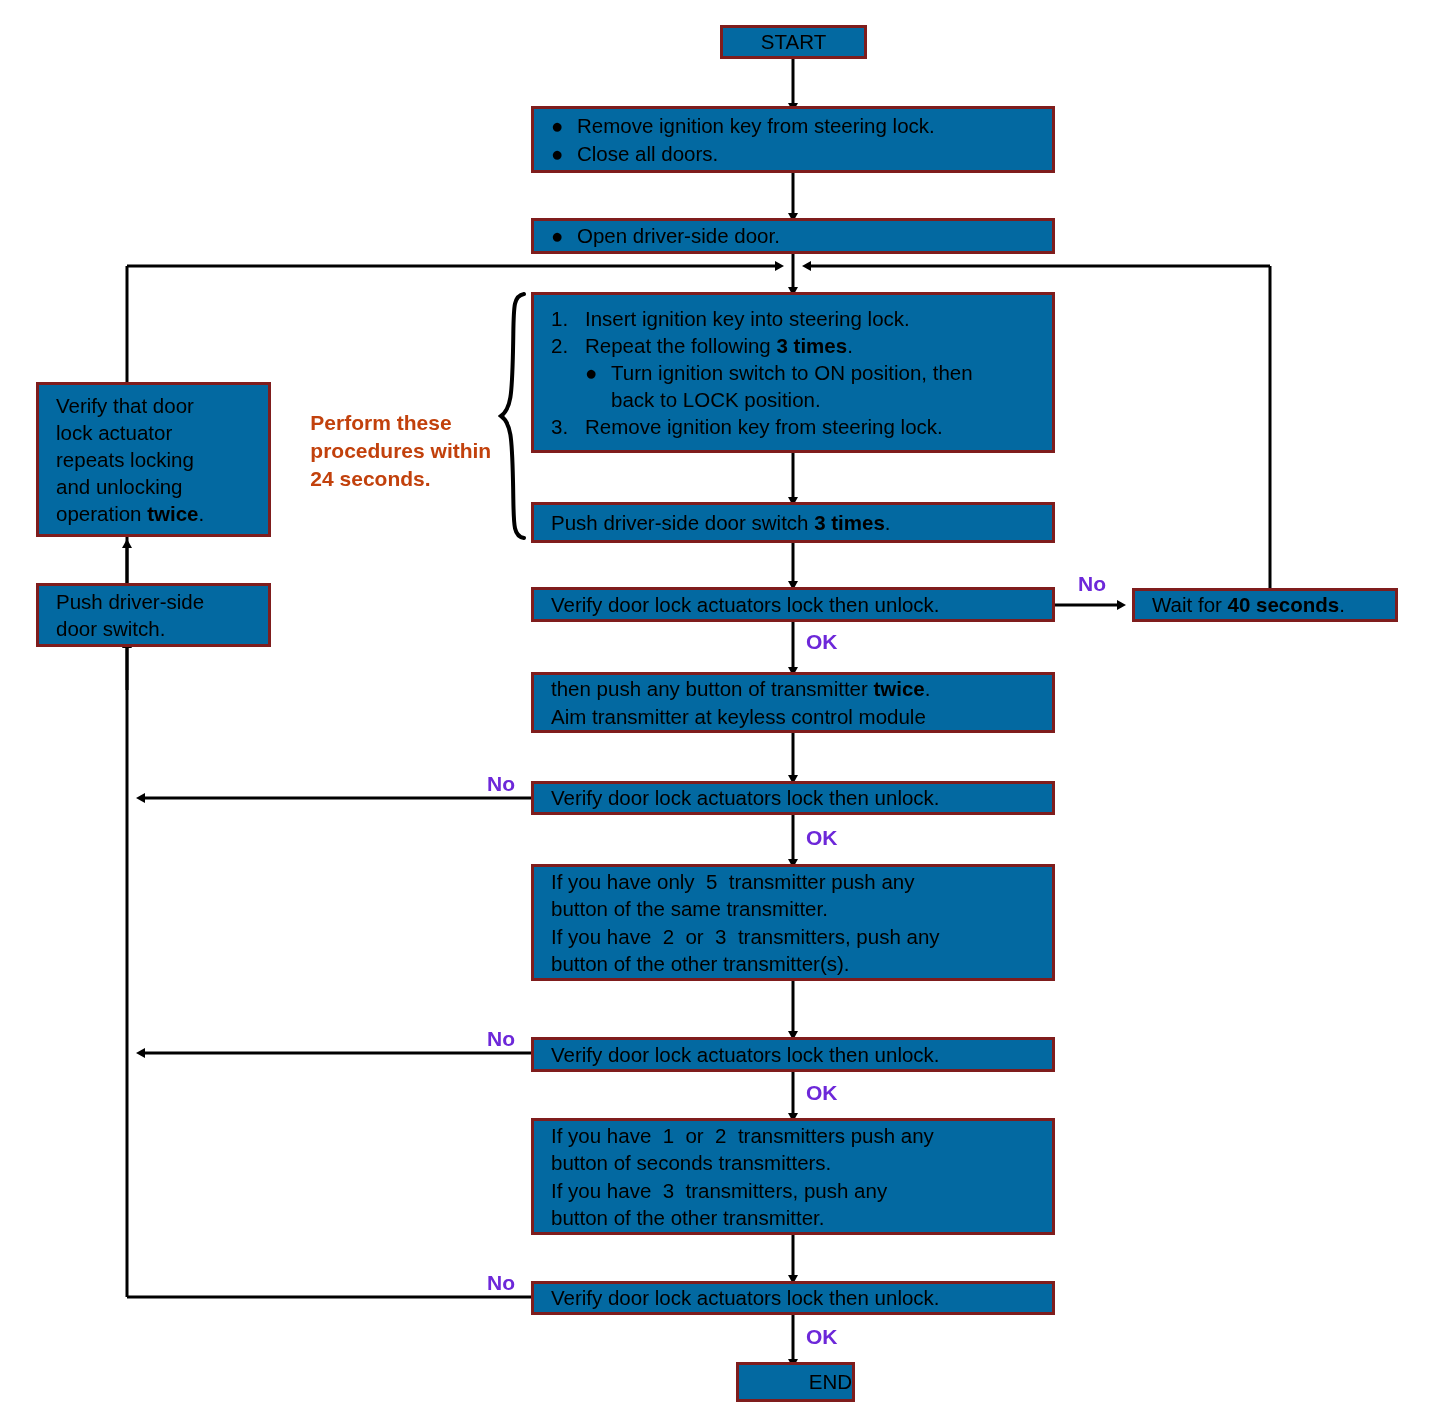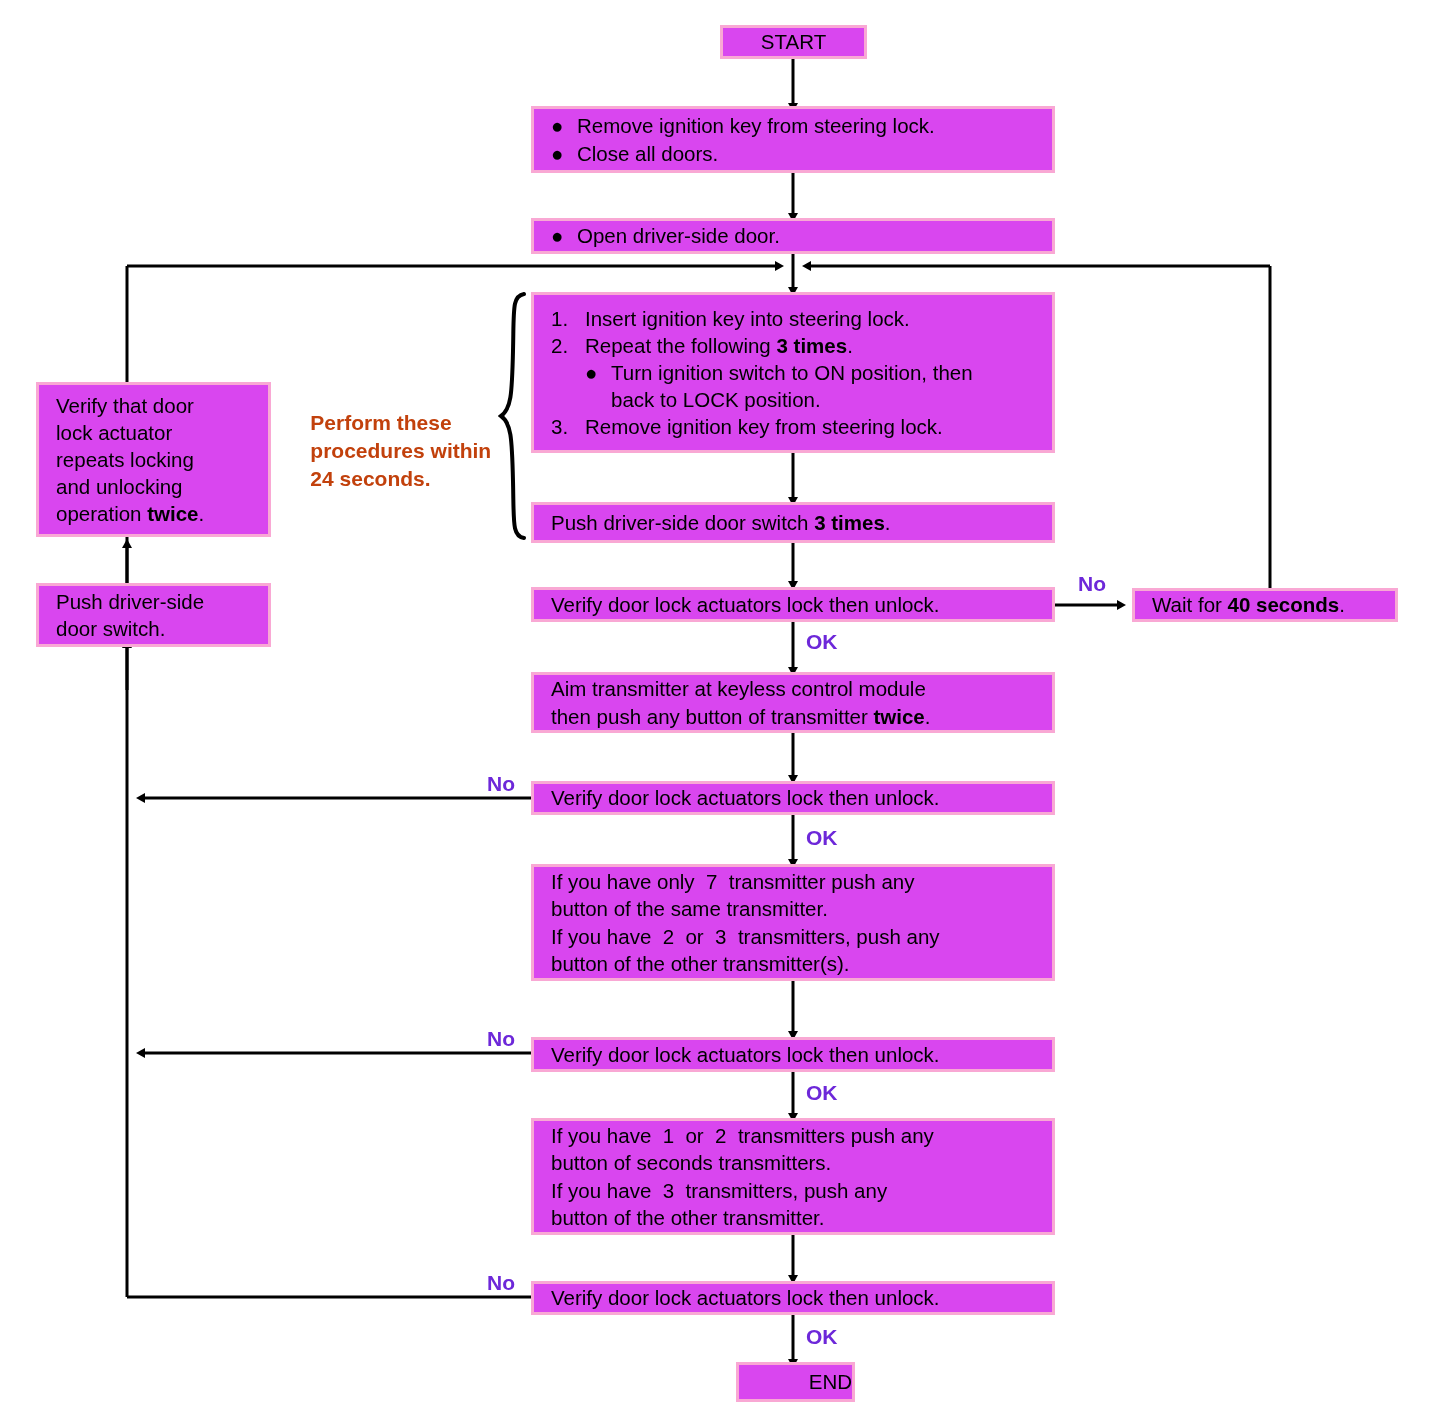--- a/index.html
+++ b/index.html
@@ -18,22 +18,22 @@
   svg.wires {
     position: absolute;
     left: 0; top: 0;
     width: 1456px;
     height: 1426px;
     pointer-events: none;
   }
   .node {
     position: absolute;
     box-sizing: border-box;
-    border: 3px solid #f9a8d4;
-    background: #d946ef;
+    border: 3px solid #7f1d1d;
+    background: #0369a1;
     color: #000;
     font-size: 20.5px;
     line-height: 1.32;
     display: flex;
     flex-direction: column;
     justify-content: center;
   }
   .node.center { align-items: center; }
   .node .ln {
     white-space: pre;
@@ -192,30 +192,30 @@
 
   <div class="node pad-l" style="left:531px; top:587px; width:524px; height:35px;">
     <span class="ln">Verify door lock actuators lock then unlock.</span>
   </div>
 
   <div class="node pad-l" style="left:1132px; top:588px; width:266px; height:34px;">
     <span class="ln"><span>Wait for </span><b>40 seconds</b><span>.</span></span>
   </div>
 
   <div class="node pad-l" style="left:531px; top:672px; width:524px; height:61px;">
+    <span class="ln"><span>then push any button of transmitter </span><b>twice</b><span>.</span></span>
     <span class="ln">Aim transmitter at keyless control module</span>
-    <span class="ln"><span>then push any button of transmitter </span><b>twice</b><span>.</span></span>
   </div>
 
   <div class="node pad-l" style="left:531px; top:781px; width:524px; height:34px;">
     <span class="ln">Verify door lock actuators lock then unlock.</span>
   </div>
 
   <div class="node pad-l" style="left:531px; top:864px; width:524px; height:117px;">
-    <span class="ln">If you have only  7  transmitter push any</span>
+    <span class="ln">If you have only  5  transmitter push any</span>
     <span class="ln">button of the same transmitter.</span>
     <span class="ln">If you have  2  or  3  transmitters, push any</span>
     <span class="ln">button of the other transmitter(s).</span>
   </div>
 
   <div class="node pad-l" style="left:531px; top:1037px; width:524px; height:35px;">
     <span class="ln">Verify door lock actuators lock then unlock.</span>
   </div>
 
   <div class="node pad-l" style="left:531px; top:1118px; width:524px; height:117px;">

